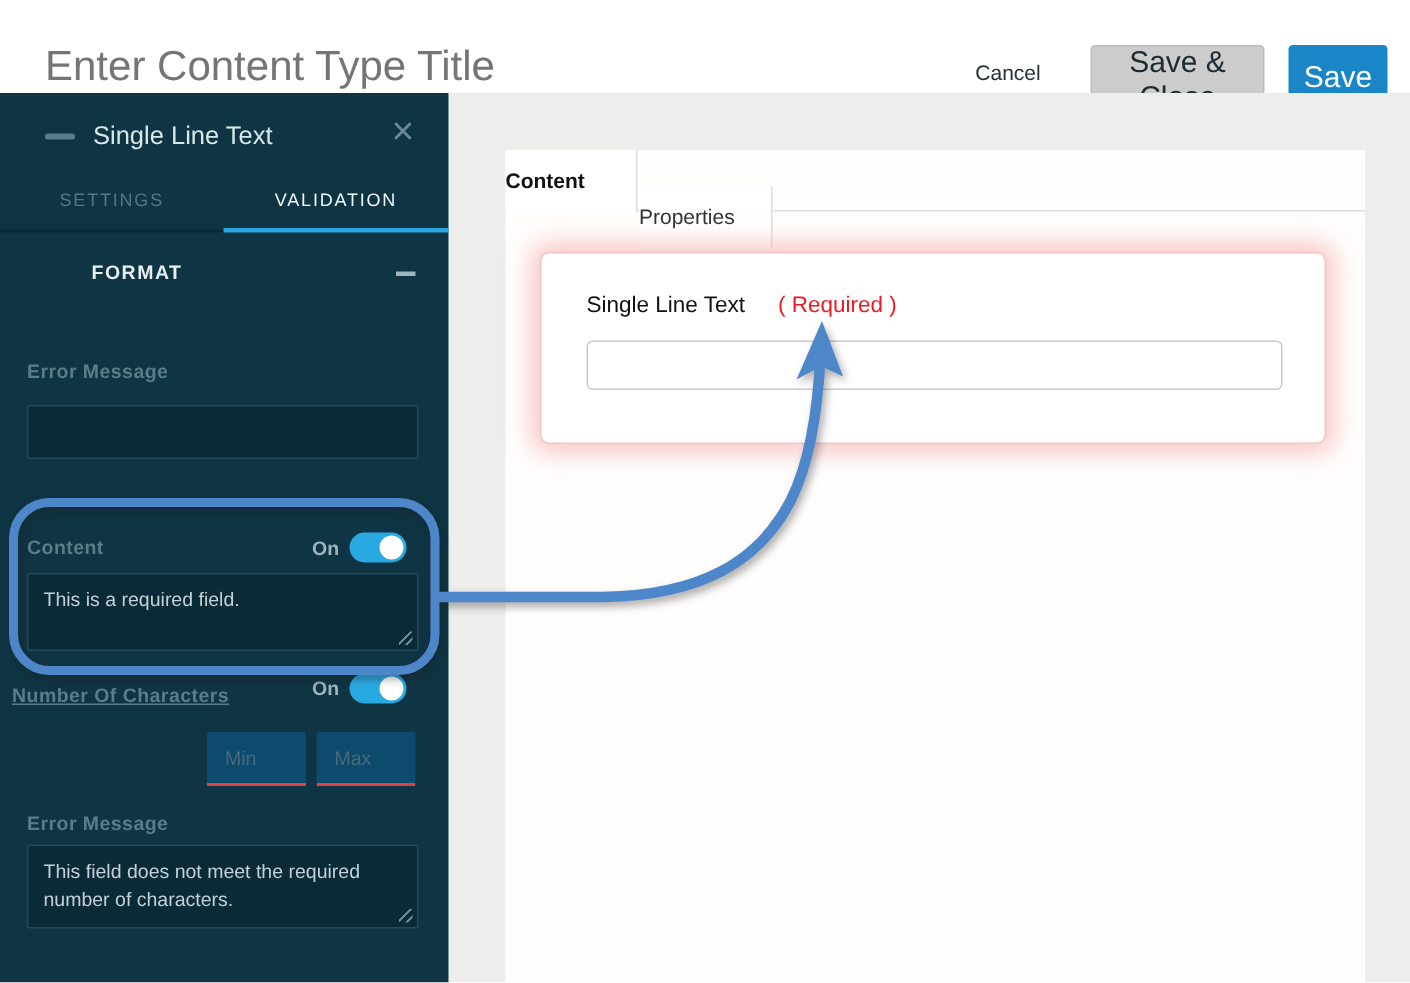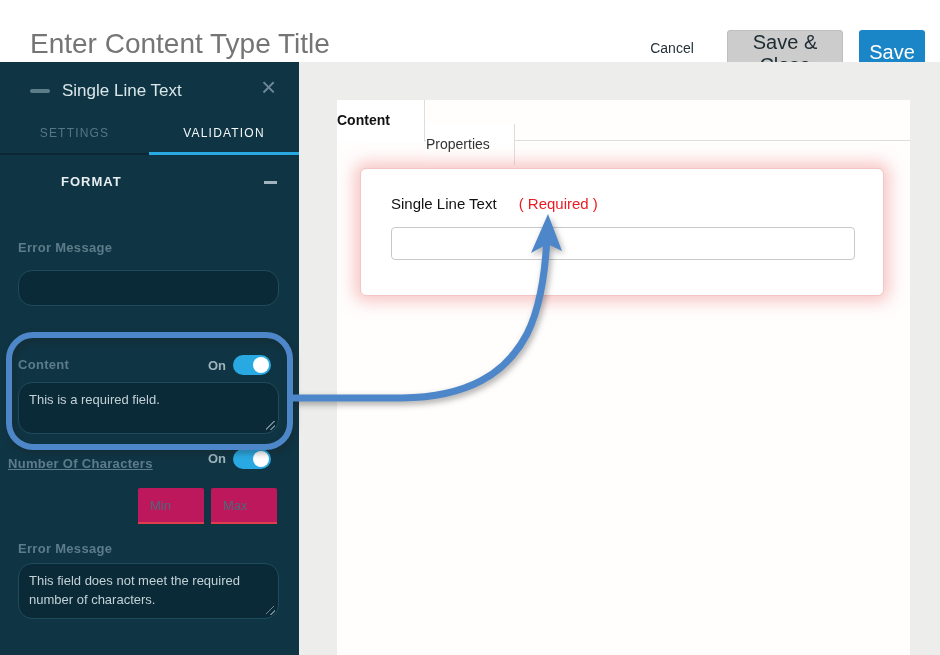--- a/index.html
+++ b/index.html
@@ -29,35 +29,35 @@
               font-size:12px; letter-spacing:1.2px; cursor:pointer; }
   .tab-settings { left:0; color:#567685; border-bottom:2px solid #0a2733; }
   .tab-validation { left:149px; width:150px; color:#f2f7f9; border-bottom:3px solid #29a9e2; }
 
   .section-head { position:absolute; left:18px; top:112px; font-size:13px; font-weight:bold;
                   letter-spacing:1px; color:#e6eef1;padding-left:43px; }
   .minus-bar { position:absolute; left:264px; top:119px; width:13px; height:3px; background:#9fb4bd; cursor:pointer; }
 
   .field-label { position:absolute; font-size:13px; font-weight:bold; color:#5d7c8a; letter-spacing:.3px; }
   .dk-area { position:absolute; left:18px; width:261px; background:#0a2a37; border:1px solid #1f4c5c;
-             border-radius:14px; color:#c3d1d7; font-size:13px; font-family:inherit; resize:none;
+             border-radius:1px; color:#c3d1d7; font-size:13px; font-family:inherit; resize:none;
              padding:8px 10px; outline:none; line-height:1.45; overflow:hidden; }
   .rs-handle { position:absolute; width:9px; height:9px; pointer-events:none;
      background:
        linear-gradient(135deg, transparent 40%, #6b8894 40%, #6b8894 50%, transparent 50%, transparent 72%, #6b8894 72%, #6b8894 82%, transparent 82%); }
 
   .on-label { position:absolute; font-size:13px; color:#9fb4bd;font-weight:bold; }
   .toggle { position:absolute; width:38px; height:20px; border-radius:10px; background:#29a9e2; cursor:pointer; }
   .toggle .knob { position:absolute; right:2px; top:2px; width:16px; height:16px; border-radius:50%; background:#fff; }
 
   .dropdown { position:absolute; left:20px; top:427px; width:101px; height:35px; background:#1a4c5e;
               border-radius:3px; color:#d5e2e7; font-size:13px; line-height:35px; padding-left:13px; cursor:pointer; }
   .caret { position:absolute; right:12px; top:15px; width:0; height:0;
            border-left:5px solid transparent; border-right:5px solid transparent; border-top:6px solid #cfdde2; }
-  .mini-input { position:absolute; top:426px; width:66px; height:36px; background:#be185d;
+  .mini-input { position:absolute; top:426px; width:66px; height:36px; background:#0c4a6e;
                 border:none; border-bottom:2px solid #e23d4c; border-radius:2px 2px 0 0;
                 color:#c3d1d7; font-size:13px; padding:0 12px; outline:none; font-family:inherit; }
   .mini-input::placeholder { color:#4a6a78; }
   .min-inp { left:138px; } .max-inp { left:211px; }
 
   
   .main-bg { position:absolute; left:299px; top:62px; width:641px; height:593px; background:#edeeec; }
   .white-panel { position:absolute; left:337px; top:100px; width:573px; height:555px; background:#fffefd; }
   .main-tabs { position:absolute; left:0; top:0; width:573px; height:41px; border-bottom:1px solid #ddd; }
   .main-tab { position:absolute; top:0; height:41px; line-height:41px; text-align:left; font-size:14px;

